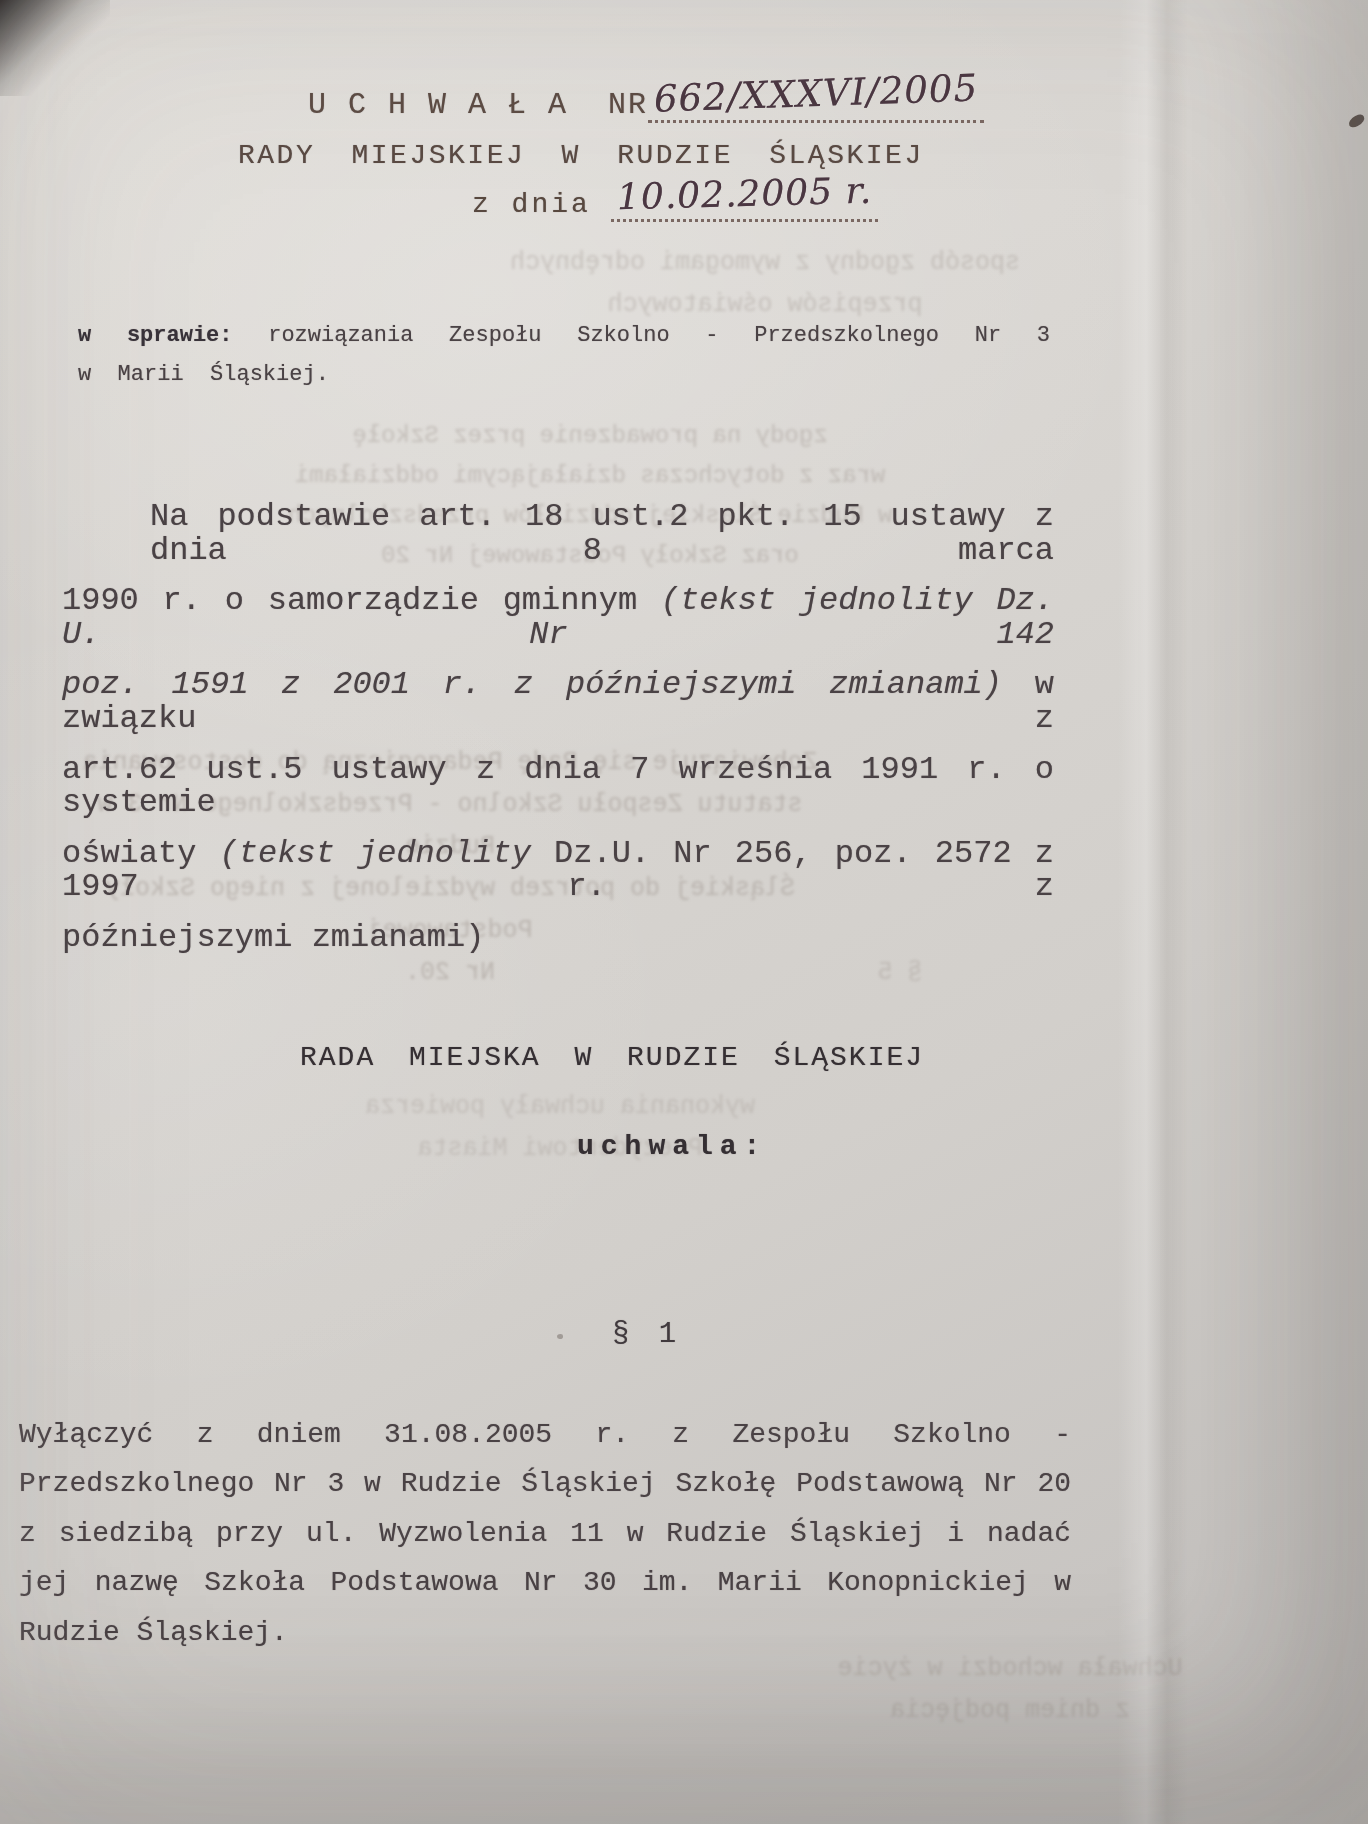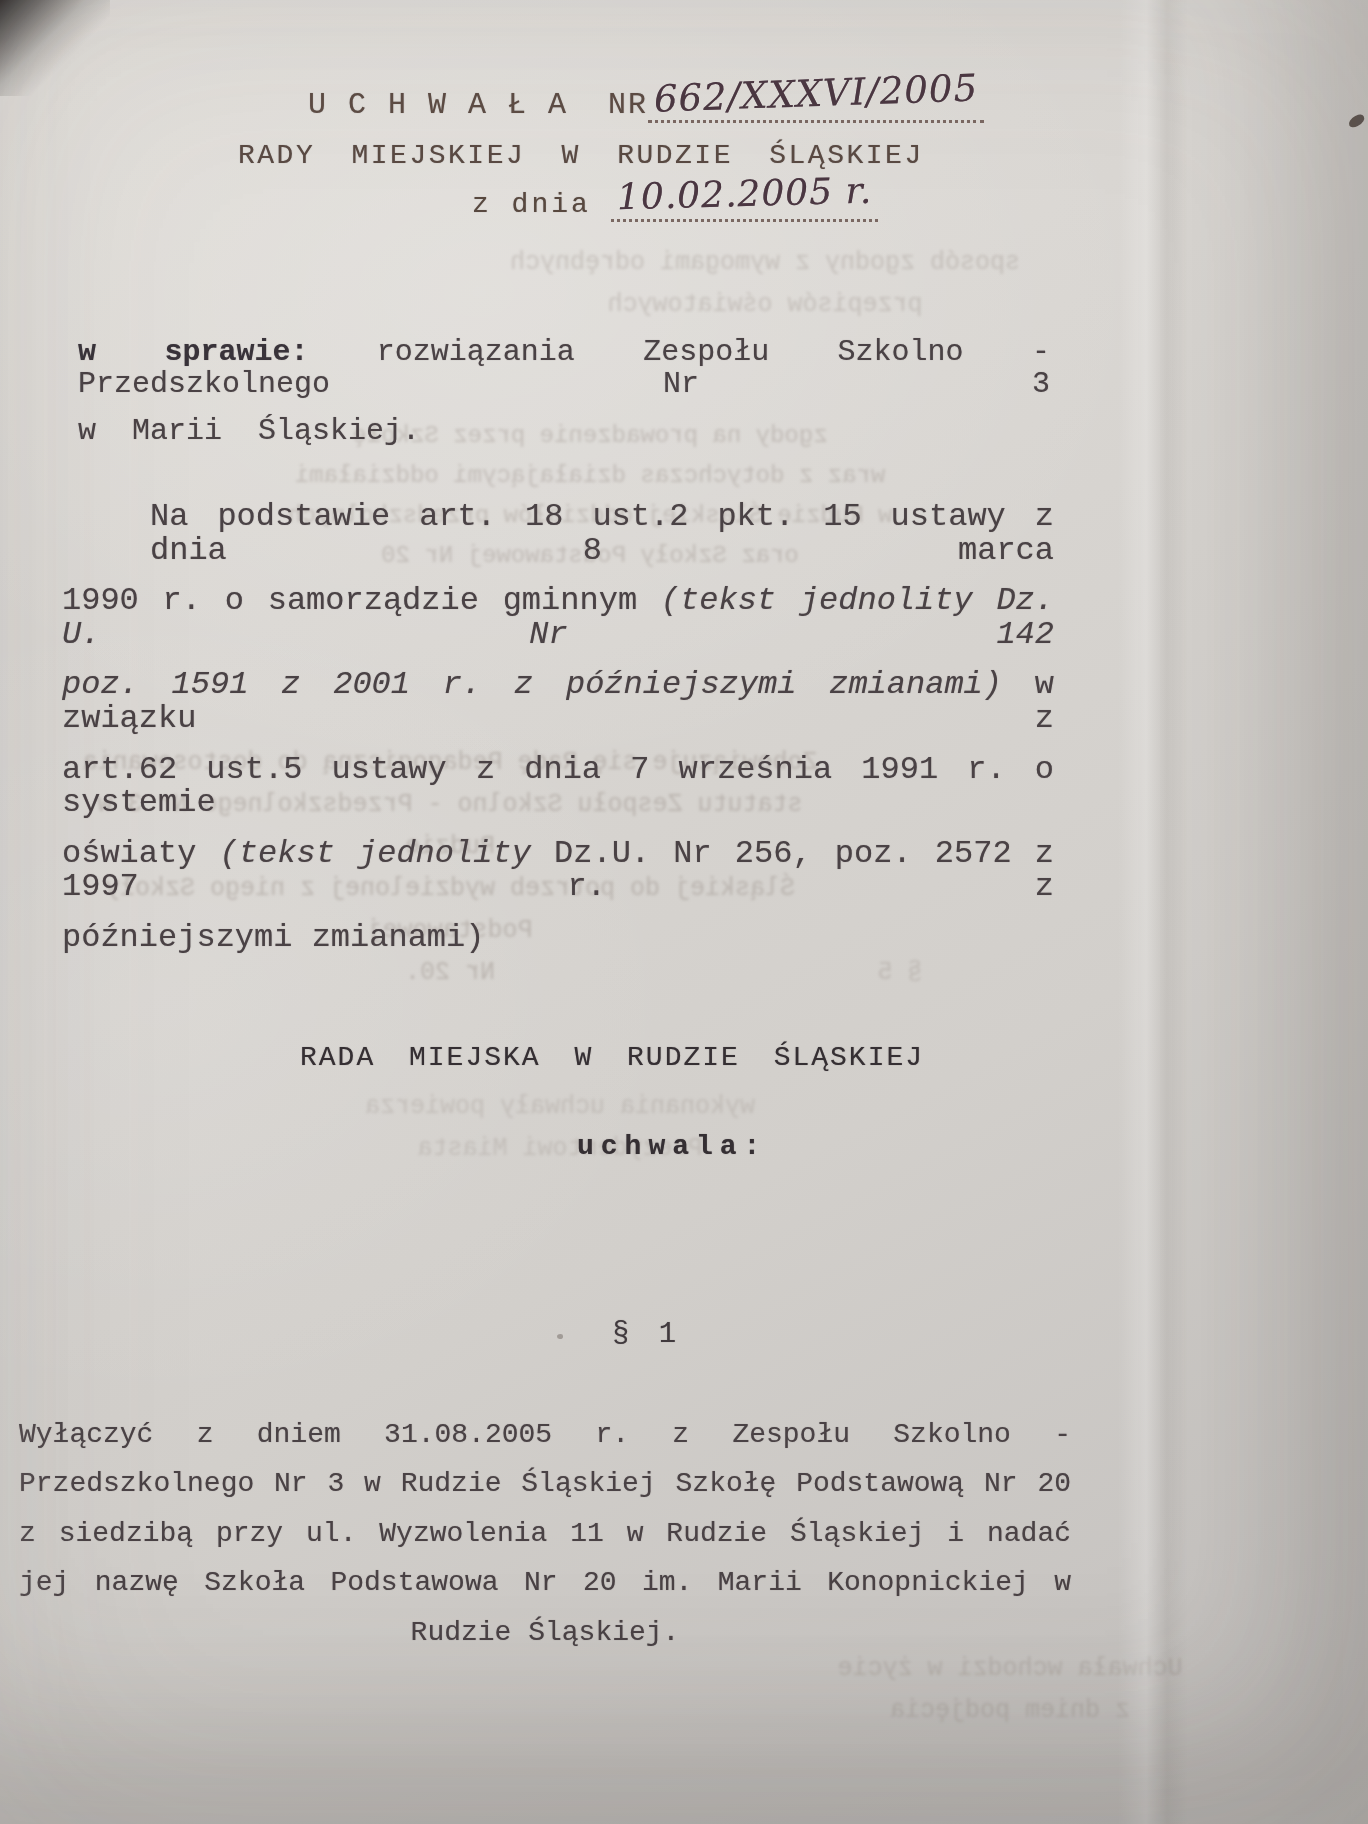--- a/index.html
+++ b/index.html
@@ -33,30 +33,30 @@
   .title-line{position:absolute;left:308px;top:82px;color:#5d4c44;font-size:30px;letter-spacing:2px;white-space:pre;}
   .org-line{position:absolute;left:238px;top:140px;color:#5a4a43;font-size:28px;letter-spacing:2.5px;word-spacing:17px;white-space:pre;}
   .date-line{position:absolute;left:472px;top:182px;color:#58483f;font-size:28px;letter-spacing:3px;white-space:pre;}
 
   .hand{font-family:"DejaVu Serif","Liberation Serif",serif;font-style:italic;color:#4b3742;
     text-shadow:0 0 .5px rgba(75,55,66,.6);}
   .dotted{display:inline-block;border-bottom:3px dotted #7a6862;padding:0 6px 0 6px;line-height:1;}
   .num-hand{font-size:37px;transform:rotate(-2deg);display:inline-block;position:relative;top:-7px;letter-spacing:1px;}
   .date-hand{font-size:36px;transform:rotate(-1.5deg);display:inline-block;position:relative;top:-6px;letter-spacing:1px;}
 
-  .subject{position:absolute;left:78px;top:324px;width:972px;font-size:30px;margin-top:13px;}
+  .subject{position:absolute;left:78px;top:324px;width:972px;font-size:22px;}
   .subject .tw-line{margin-bottom:16px;}
   .legal{position:absolute;left:62px;top:500px;width:992px;font-size:32px;}
   .legal .tw-line{margin-bottom:17px;}
   .council-heading{position:absolute;left:300px;top:1042px;font-size:28px;font-weight:normal;color:#352f33;
     letter-spacing:2px;word-spacing:15px;white-space:pre;text-shadow:0 0 1px rgba(53,47,51,.5);}
   .resolves{position:absolute;left:577px;top:1131px;font-size:28px;font-weight:bold;color:#352f33;letter-spacing:7px;text-shadow:0 0 1px rgba(53,47,51,.5);}
   .section-heading{position:absolute;left:612px;top:1318px;font-size:29px;color:#413a3e;letter-spacing:6px;}
   .section1{position:absolute;left:19px;top:1420px;width:1052px;font-size:28px;}
-  .section1 .tw-line{margin-bottom:20px;text-align:center;}
+  .section1 .tw-line{margin-bottom:20px;}
 
   .bleed{position:absolute;color:#8e837c;transform:scaleX(-1);filter:blur(1.4px);
     font-size:25px;line-height:42px;white-space:pre-line;text-align:center;}
   .b1{left:440px;top:242px;width:650px;opacity:.30;}
   .b2{left:60px;top:416px;width:1060px;opacity:.34;font-size:24px;line-height:40px;}
   .b3{left:55px;top:742px;width:790px;opacity:.38;}
   .b4{left:840px;top:952px;width:120px;opacity:.30;}
   .b5{left:280px;top:1086px;width:560px;opacity:.26;}
   .b6{left:660px;top:1648px;width:700px;opacity:.30;}
 </style>
@@ -100,21 +100,21 @@
       <div class="tw-line"><span class="seg-n">późniejszymi zmianami)</span></div>
     </div>
 
   <div class="council-heading">RADA MIEJSKA W RUDZIE ŚLĄSKIEJ</div>
   <div class="resolves">uchwala:</div>
   <div class="section-heading typed">§ 1</div>
   <div class="section1 typed">
       <div class="tw-line just"><span class="seg-n">Wyłączyć z dniem 31.08.2005 r. z Zespołu Szkolno -</span></div>
       <div class="tw-line just"><span class="seg-n">Przedszkolnego Nr 3 w Rudzie Śląskiej Szkołę Podstawową Nr 20</span></div>
       <div class="tw-line just"><span class="seg-n">z siedzibą przy ul. Wyzwolenia 11 w Rudzie Śląskiej i nadać</span></div>
-      <div class="tw-line just"><span class="seg-n">jej nazwę Szkoła Podstawowa Nr 20 im. Marii Konopnickiej w</span></div>
+      <div class="tw-line just"><span class="seg-n">jej nazwę Szkoła Podstawowa Nr 30 im. Marii Konopnickiej w</span></div>
       <div class="tw-line"><span class="seg-n">Rudzie Śląskiej.</span></div>
     </div>
 
   <div class="corner-shadow"></div>
   <div class="speck s1"></div>
   <div class="speck s2"></div>
   <div class="crease"></div>
   <div class="vignette"></div>
 </div>
 

